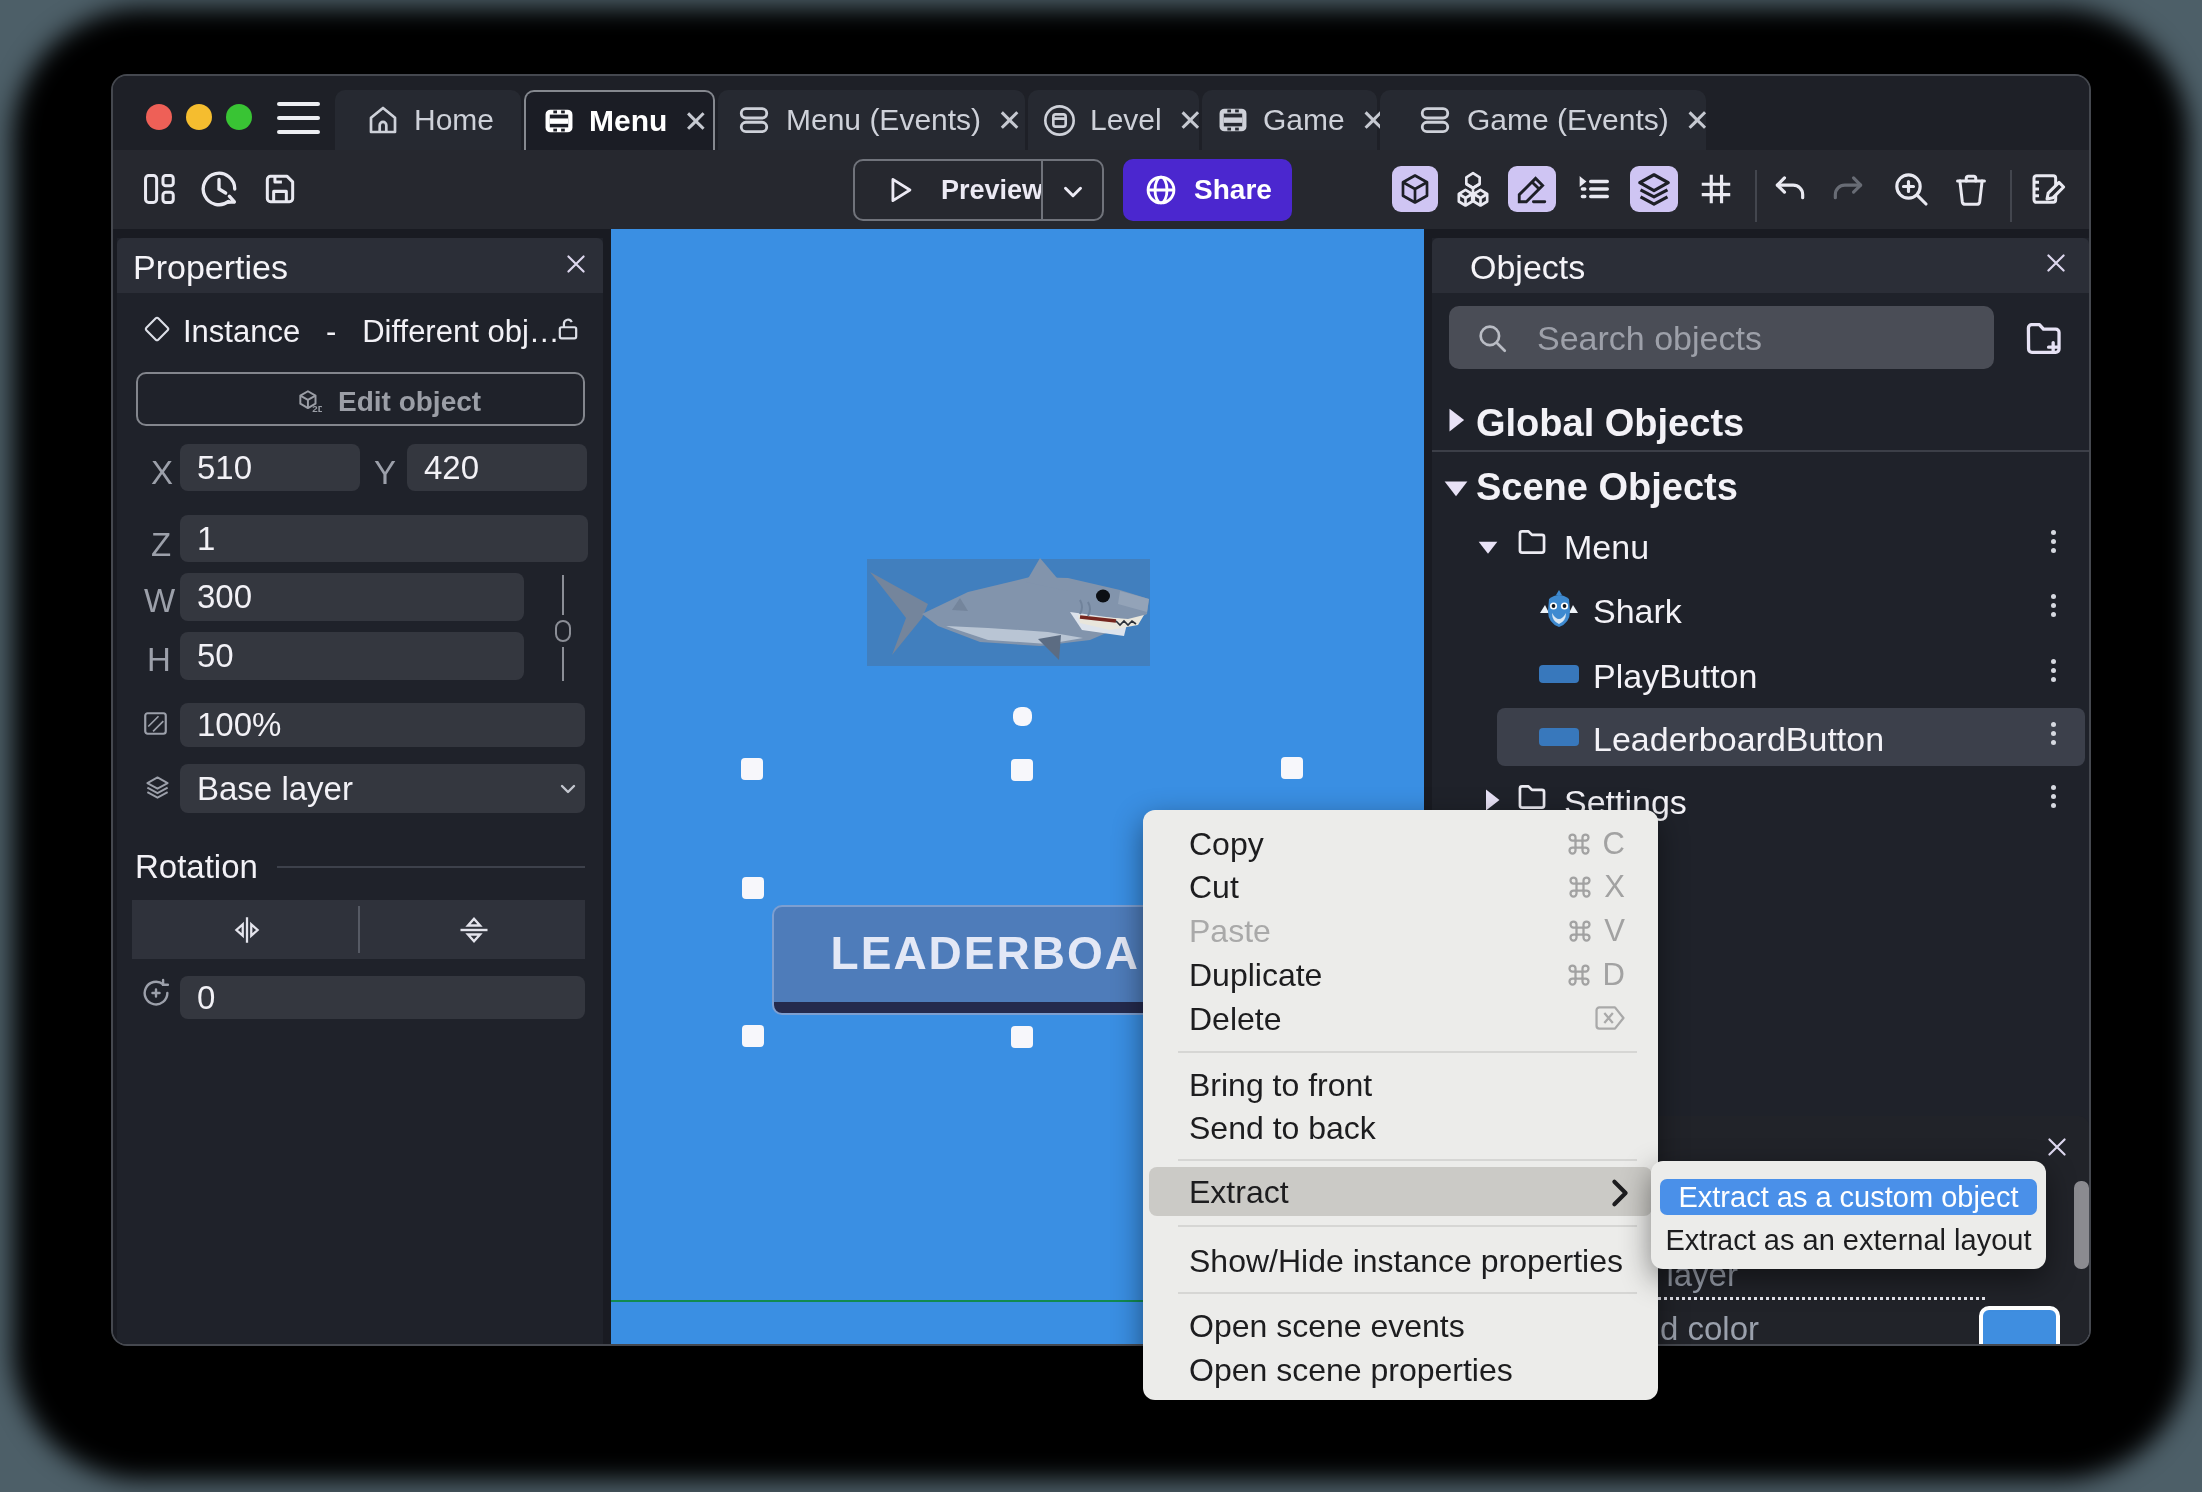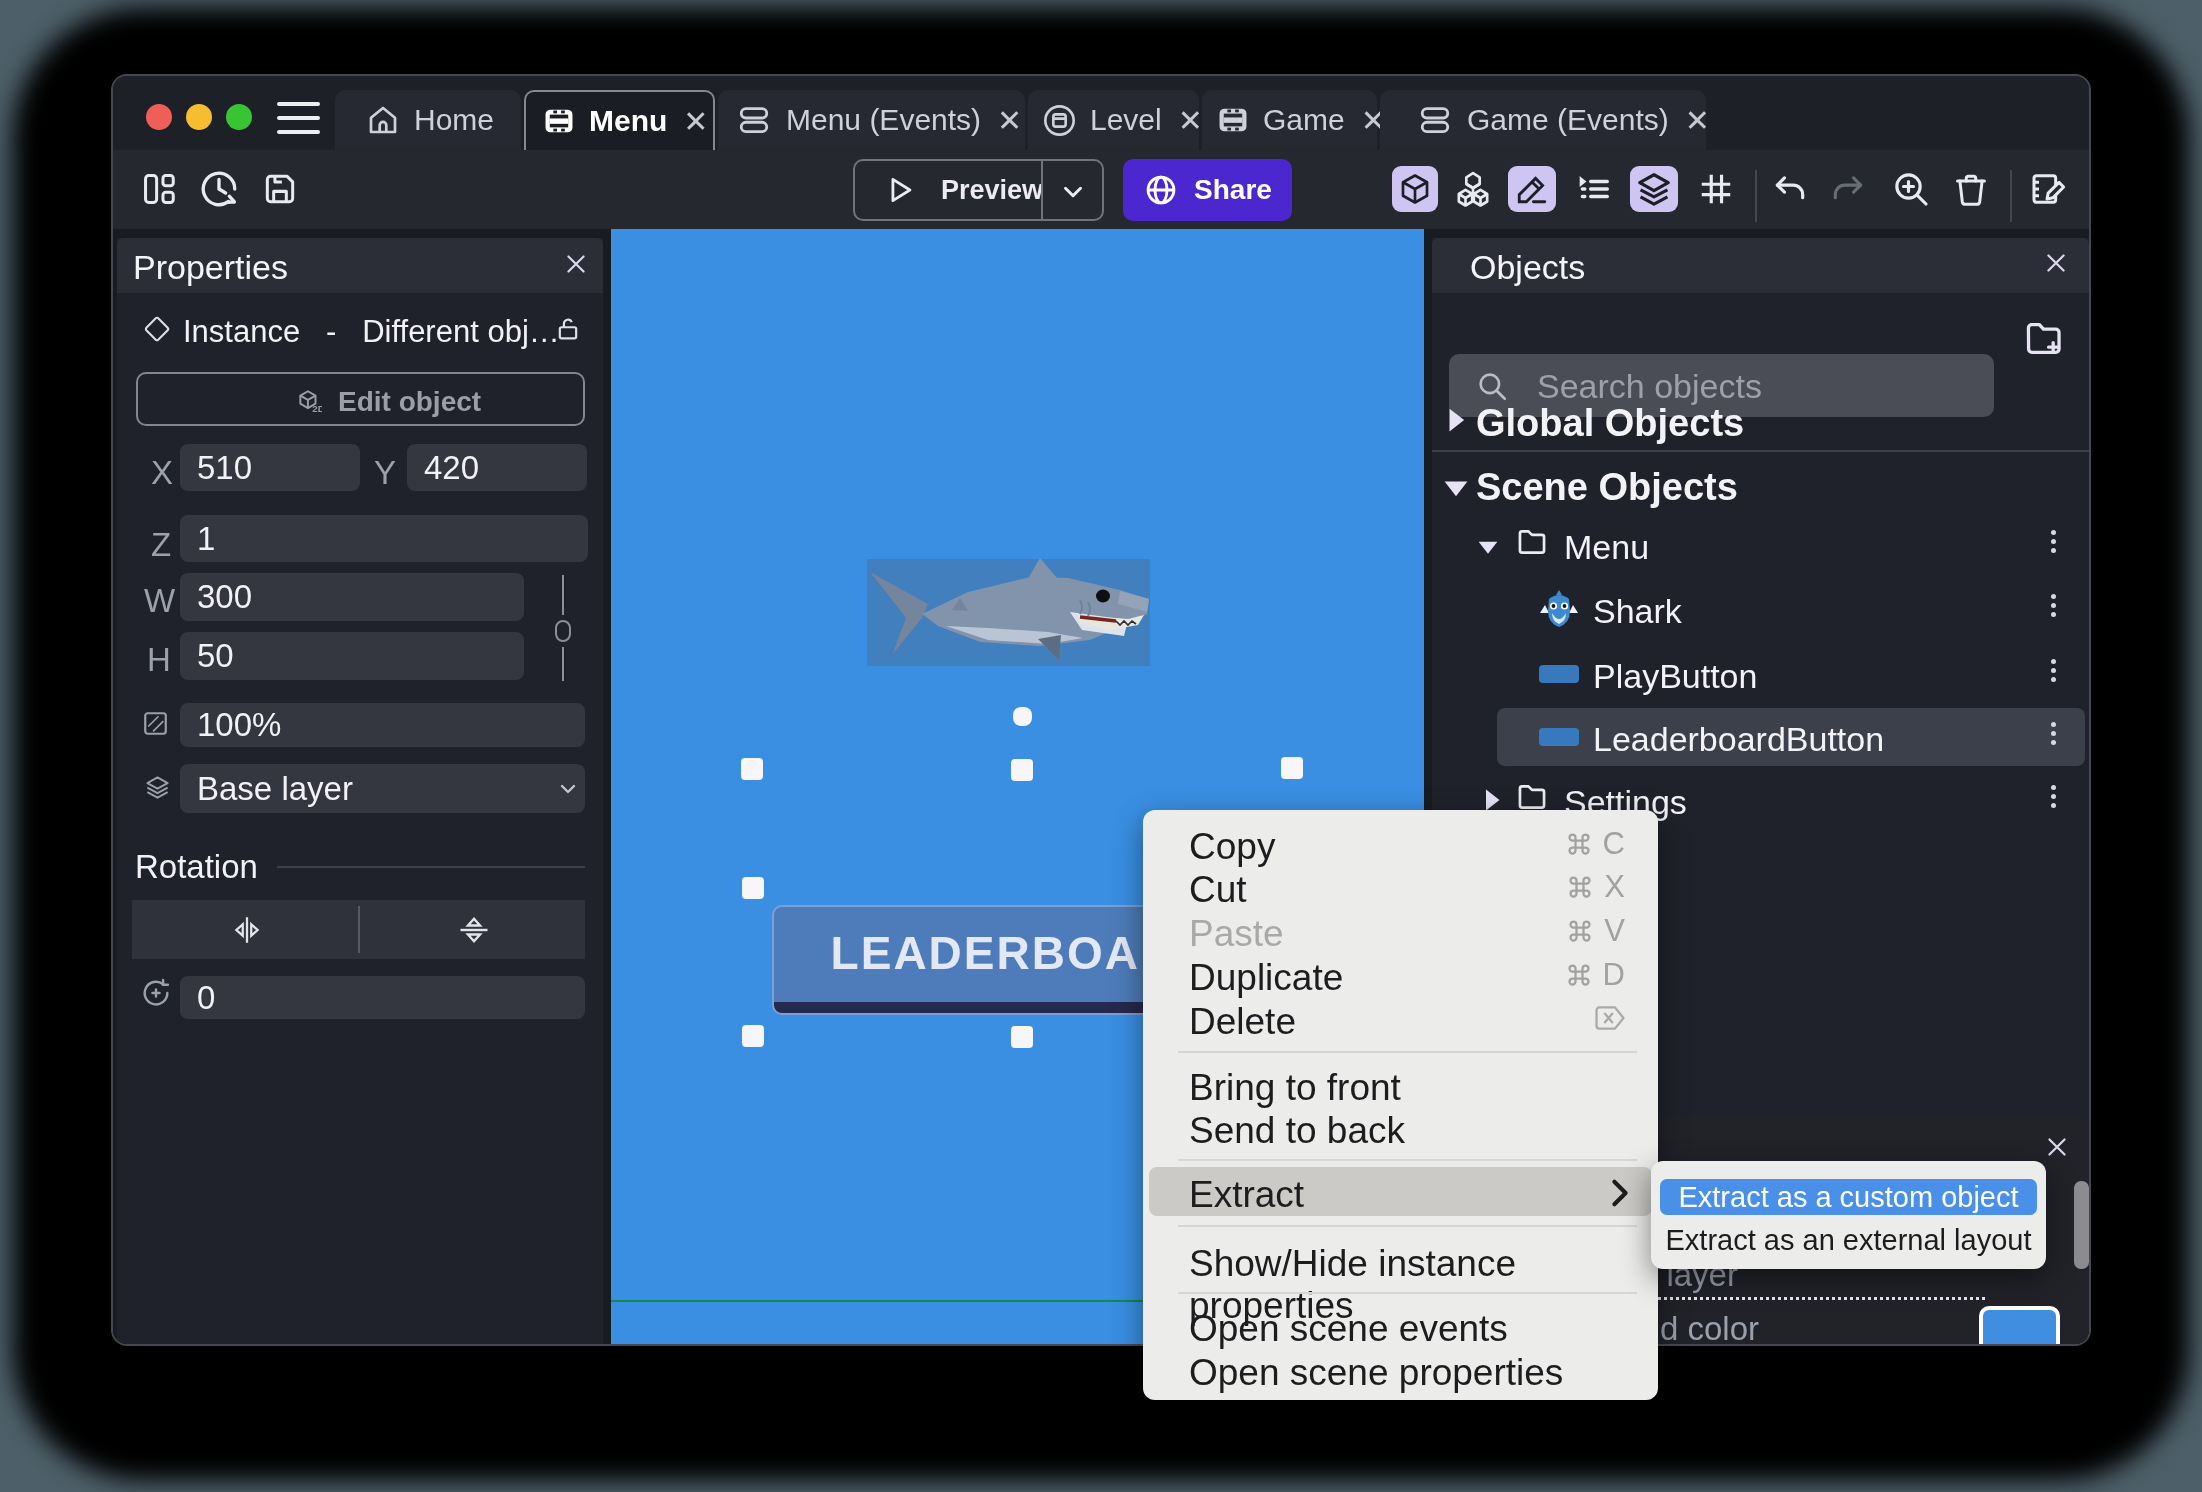--- a/index.html
+++ b/index.html
@@ -27,21 +27,21 @@
   .panel { position:absolute; background:#1f222a; }
   .phead { position:absolute; left:0; top:0; width:100%; height:55px; background:#2b2e37; border-radius:6px 6px 0 0; color:#f5f4f8; font-size:34px; }
   .field { position:absolute; background:#34373f; border-radius:8px; color:#f2f1f6; font-size:33px; display:flex; align-items:center; padding-left:17px; }
   .flabel { position:absolute; color:#9ca0aa; font-size:33px; }
   
   #canvas { position:absolute; left:498px; top:0px; width:813px; height:1115px; background:#3a8fe3; overflow:hidden; }
   .handle { position:absolute; width:22px; height:22px; background:#f7f7fb; border-radius:4px; }
   .gamebtn { position:absolute; left:161px; width:497px; border:2px solid #7d9fd1; border-radius:10px; color:#e3e8f6; font-weight:bold; display:flex; align-items:center; justify-content:center; letter-spacing:2px; padding-bottom:14px; }
   
   .menu { position:absolute; background:#ececea; border-radius:12px; box-shadow:0 10px 30px rgba(0,0,0,.45); z-index:40; color:#1d1d1f; }
-  .mi { position:absolute; left:46px; font-size:37px; }
+  .mi { position:absolute; left:46px; font-size:32px; }
   .msc { position:absolute; font-size:31px; color:#a2a2a2; display:flex; align-items:center; gap:9px; }
   .msep { position:absolute; left:35px; right:21px; height:2px; background:#d6d6d4; }
   
   .orow { position:absolute; color:#f3f2f7; font-size:34px; }
   .dots span { display:block; width:5px; height:5px; border-radius:50%; background:#d6d9e0; margin:4px auto; }
 </style>
 </head>
 <body>
 <div id="shadow"></div>
 <div id="win">
@@ -325,21 +325,21 @@
       <div class="gamebtn" style="top:676px; height:110px; font-size:46px; background:linear-gradient(#4e7cba 0 95px, #242a4d 95px 100%);">LEADERBOARD</div>
       <div class="abs" style="left:0; top:1071px; width:813px; height:2px; background:#128a50;"></div>
     </div>
     <div class="panel" id="objpanel" style="left:1319px; top:9px; width:657px; height:1106px;">
       <div class="phead">
           <span style="position:absolute; left:38px; top:10px;">Objects</span>
         <svg class="abs" style="left:611px; top:12px;" width="26" height="26" viewBox="0 0 24 24" fill="none" stroke="#ddd7ee" stroke-width="2" stroke-linecap="round">
             <path d="M5 5l14 14M19 5 5 19"></path>
           </svg>
       </div>
-      <div class="abs" style="left:17px; top:68px; width:545px; height:63px; background:#4a4d56; border-radius:10px;margin-top:48px;">
+      <div class="abs" style="left:17px; top:68px; width:545px; height:63px; background:#4a4d56; border-radius:10px;">
         <svg class="abs" style="left:26px; top:15px;" width="34" height="34" viewBox="0 0 24 24" fill="none" stroke="#b9bcc4" stroke-width="1.9" stroke-linecap="round">
             <circle cx="10.5" cy="10.5" r="6.5"></circle>
             <path d="M15.5 15.5 21 21"></path>
           </svg>
         <span class="abs" style="left:88px; top:13px; font-size:34px; color:#9da0a9;">Search objects</span>
       </div>
       <svg class="abs" style="left:590px; top:78px;" width="44" height="44" viewBox="0 0 24 24" fill="none" stroke="#e6e2f4" stroke-width="1.8" stroke-linejoin="round">
           <path d="M3.5 6.5a1.8 1.8 0 0 1 1.8-1.8h4.2l2.2 2.5h6.7A1.8 1.8 0 0 1 20.2 9v9a1.8 1.8 0 0 1-1.8 1.8h-13a1.8 1.8 0 0 1-1.8-1.8z"></path>
           <path d="M17 14.5v5M14.5 17h5" stroke-linecap="round"></path>
         </svg>

